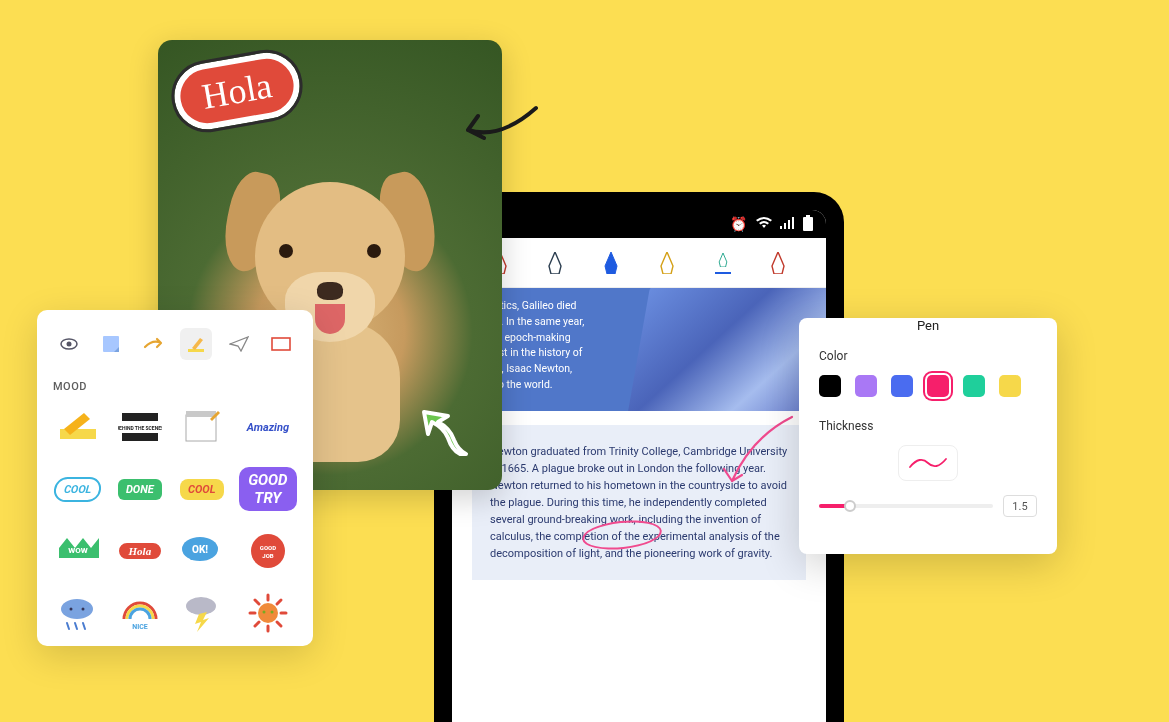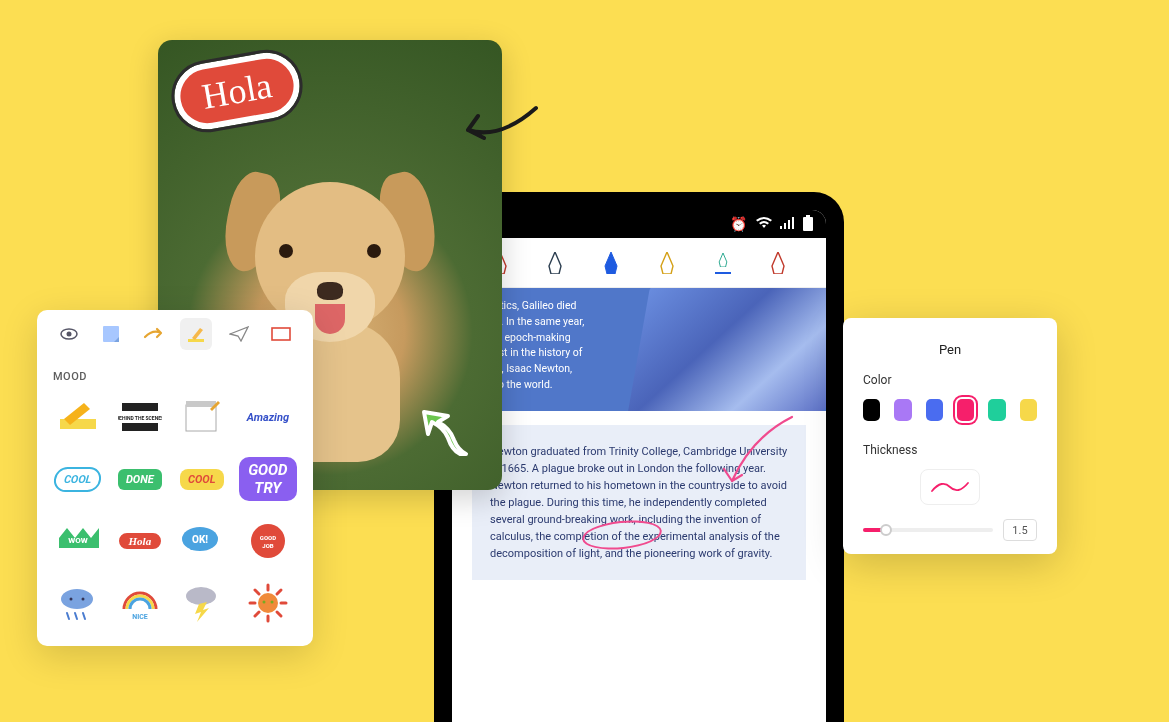--- a/index.html
+++ b/index.html
@@ -153,21 +153,21 @@
 
 
 .sticker-panel {
   position: absolute;
   left: 37px; top: 310px;
   width: 276px;
   height: 336px;
   background: #fff;
   border-radius: 10px;
   box-shadow: 0 10px 36px rgba(0,0,0,0.15);
-  padding: 8px 16px;
+  padding: 18px 16px;
 }
 .tool-row {
   display: flex;
   justify-content: space-between;
   align-items: center;
   margin-bottom: 20px;
 }
 .tool-row .tool {
   width: 32px; height: 32px;
   display: flex; align-items: center; justify-content: center;
@@ -197,26 +197,26 @@
 }
 .stk-badge {
   padding: 4px 8px; border-radius: 10px; font-style: italic;
 }
 
 
 .pen-panel {
   position: absolute;
   right: 112px;
   top: 318px;
-  width: 214px;
+  width: 258px;
   height: 236px;
   background: #fff;
   border-radius: 8px;
   box-shadow: 0 10px 40px rgba(0,0,0,0.18);
-  padding: 24px 20px;
+  padding: 0 20px;
 }
 .pen-title {
   text-align: center;
   font-size: 13px;
   color: #222;
   margin-bottom: 16px;
 }
 .section-label {
   font-size: 12px;
   color: #333;

